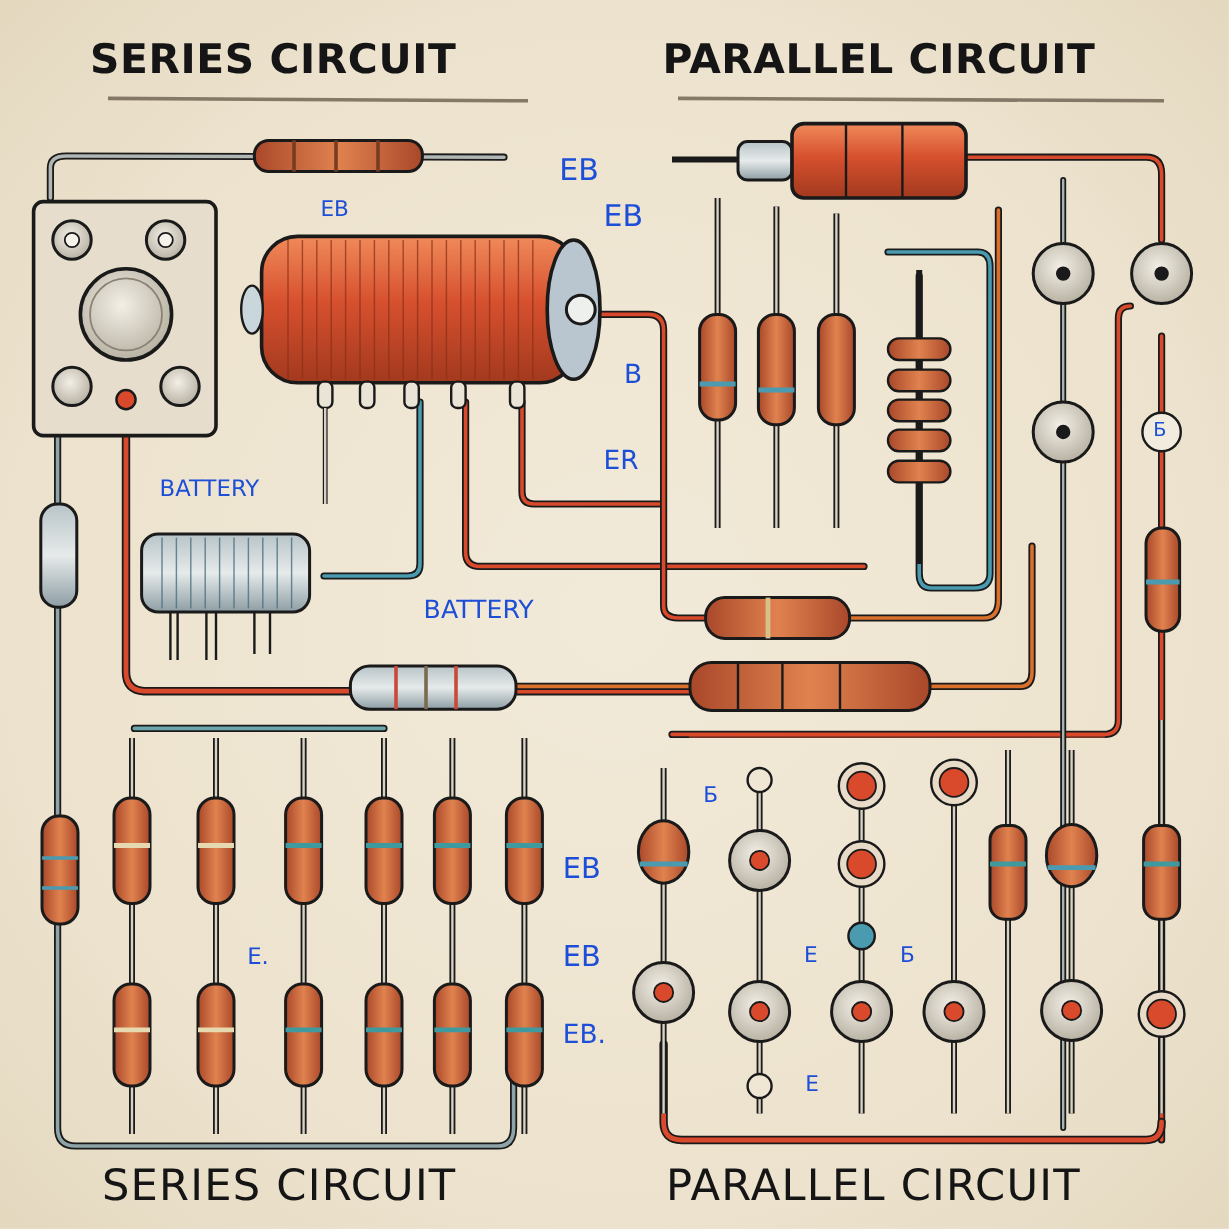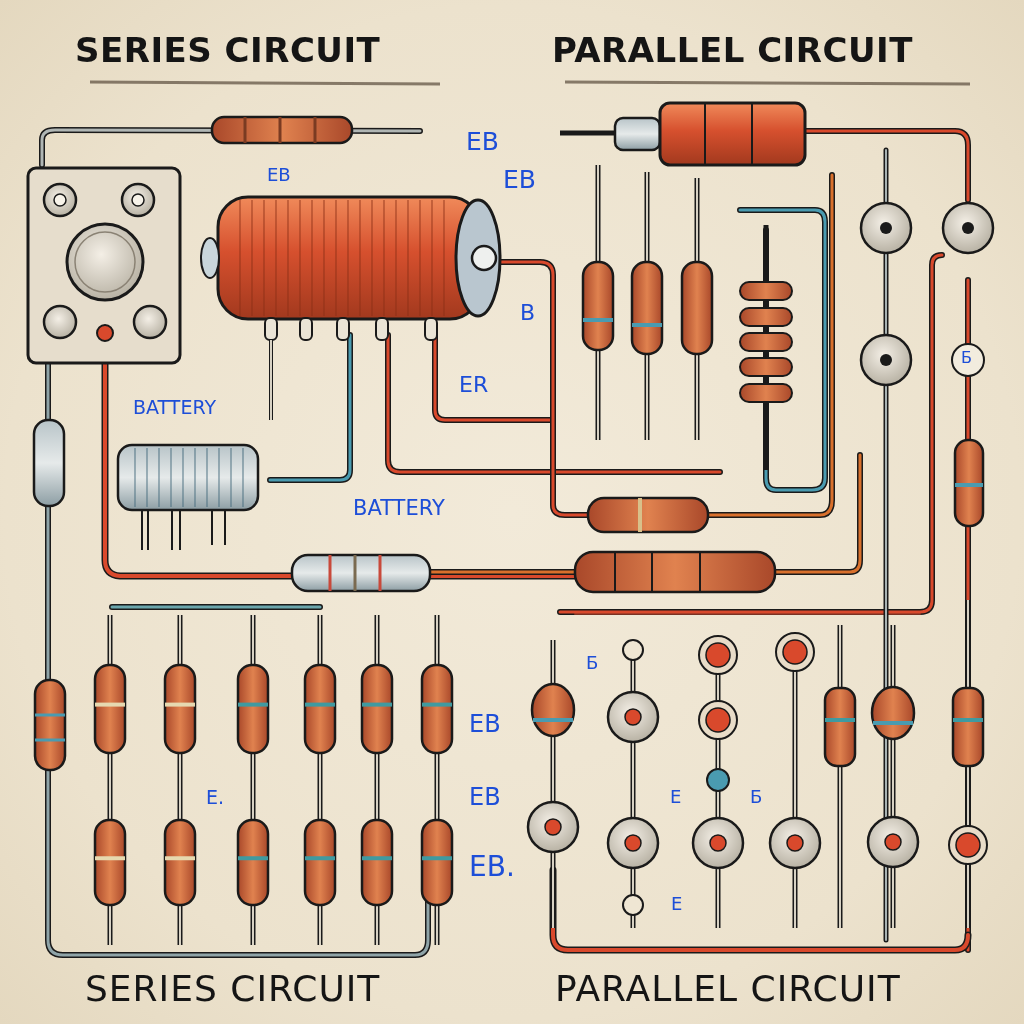--- a/index.html
+++ b/index.html
@@ -366,22 +366,22 @@
 <div class="title" style="left:552px;top:30px;">PARALLEL CIRCUIT</div>
 <div class="bottom-title" style="left:85px;top:968px;">SERIES CIRCUIT</div>
 <div class="bottom-title" style="left:555px;top:968px;">PARALLEL CIRCUIT</div>
 
 <div class="label" style="left:133px;top:396px;font-size:19px;">BATTERY</div>
 <div class="label" style="left:353px;top:496px;font-size:21px;">BATTERY</div>
 <div class="label" style="left:466px;top:127px;font-size:25px;">EB</div>
 <div class="label" style="left:503px;top:165px;font-size:25px;">EB</div>
 <div class="label" style="left:267px;top:164px;font-size:18px;">EB</div>
 <div class="label" style="left:520px;top:300px;font-size:22px;">B</div>
-<div class="label" style="left:459px;top:372px;font-size:22px;">ER</div>
+<div class="label" style="left:503px;top:372px;font-size:22px;">ER</div>
 <div class="label" style="left:206px;top:786px;font-size:19px;">E.</div>
 <div class="label" style="left:469px;top:710px;font-size:24px;">EB</div>
 <div class="label" style="left:469px;top:783px;font-size:24px;">EB</div>
-<div class="label" style="left:469px;top:850px;font-size:28px;">EB.</div>
+<div class="label" style="left:469px;top:850px;font-size:22px;">EB.</div>
 <div class="label" style="left:586px;top:652px;font-size:18px;">Б</div>
 <div class="label" style="left:670px;top:786px;font-size:18px;">E</div>
 <div class="label" style="left:750px;top:786px;font-size:18px;">Б</div>
 <div class="label" style="left:671px;top:893px;font-size:18px;">E</div>
 <div class="label" style="left:961px;top:348px;font-size:16px;">Б</div>
 
 </body></html>

